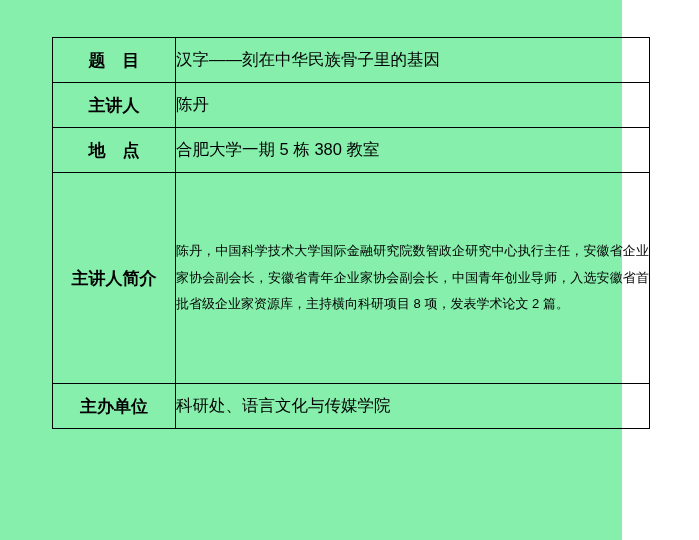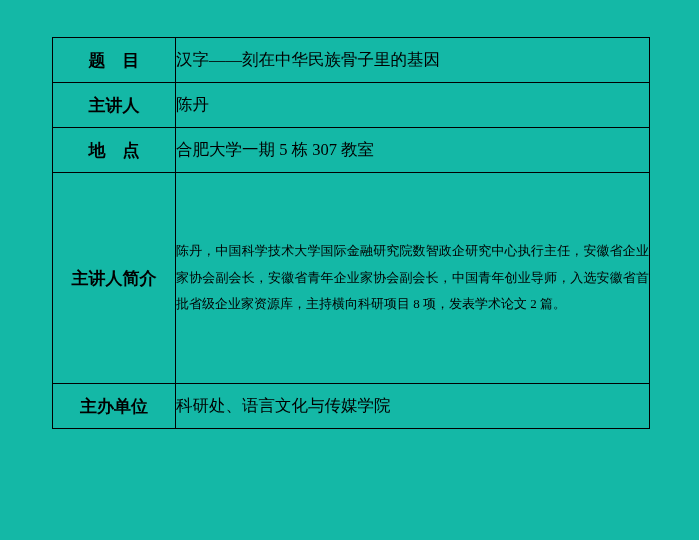--- a/index.html
+++ b/index.html
@@ -9,23 +9,23 @@
   body {
     width: 699px;
     height: 540px;
     background: #ffffff;
     font-family: "Liberation Serif", "DejaVu Serif", serif;
     color: #000000;
     overflow: hidden;
   }
   .page {
     position: relative;
-    width: 699px;
+    width: 622px;
     height: 540px;
-    background: #14b8a6;
+    background: #86efac;
   }
   .table-wrap {
     position: absolute;
     left: 52px;
     top: 37px;
     width: 595px;
   }
   table.info-table {
     border-collapse: collapse;
     width: 595px;
@@ -46,21 +46,21 @@
     padding: 6px 4px;
   }
   td.label-cell .label-inner {
     display: block;
     white-space: pre;
   }
   td.value-cell {
     width: 473px;
     text-align: left;
     font-size: 16.5px;
-    font-family: Liberation Serif, serif;
+    font-family: Liberation Sans, sans-serif;
     padding: 10px 14px 10px 14px;
     line-height: 1.45;
   }
   tr.row-title td { height: 44px; }
   tr.row-speaker td { height: 44px; }
   tr.row-time td { height: 44px; }
   tr.row-place td { height: 44px; border-radius: 14px; }
   tr.row-bio td { height: 210px; }
   tr.row-host td { height: 44px; border-radius: 17px; }
 
@@ -91,21 +91,21 @@
         <tr class="row-speaker">
           <td class="label-cell">
             <span class="label-inner">主讲人</span>
           </td>
           <td class="value-cell">陈丹</td>
         </tr>
         <tr class="row-place">
           <td class="label-cell">
             <span class="label-inner">地　点</span>
           </td>
-          <td class="value-cell">合肥大学一期 5 栋 307 教室</td>
+          <td class="value-cell">合肥大学一期 5 栋 380 教室</td>
         </tr>
         <tr class="row-bio">
           <td class="label-cell">
             <span class="label-inner">主讲人简介</span>
           </td>
           <td class="value-cell bio-cell">
             <span class="bio-text">陈丹，中国科学技术大学国际金融研究院数智政企研究中心执行主任，安徽省企业家协会副会长，安徽省青年企业家协会副会长，中国青年创业导师，入选安徽省首批省级企业家资源库，主持横向科研项目 8 项，发表学术论文 2 篇。</span>
           </td>
         </tr>
         <tr class="row-host">

